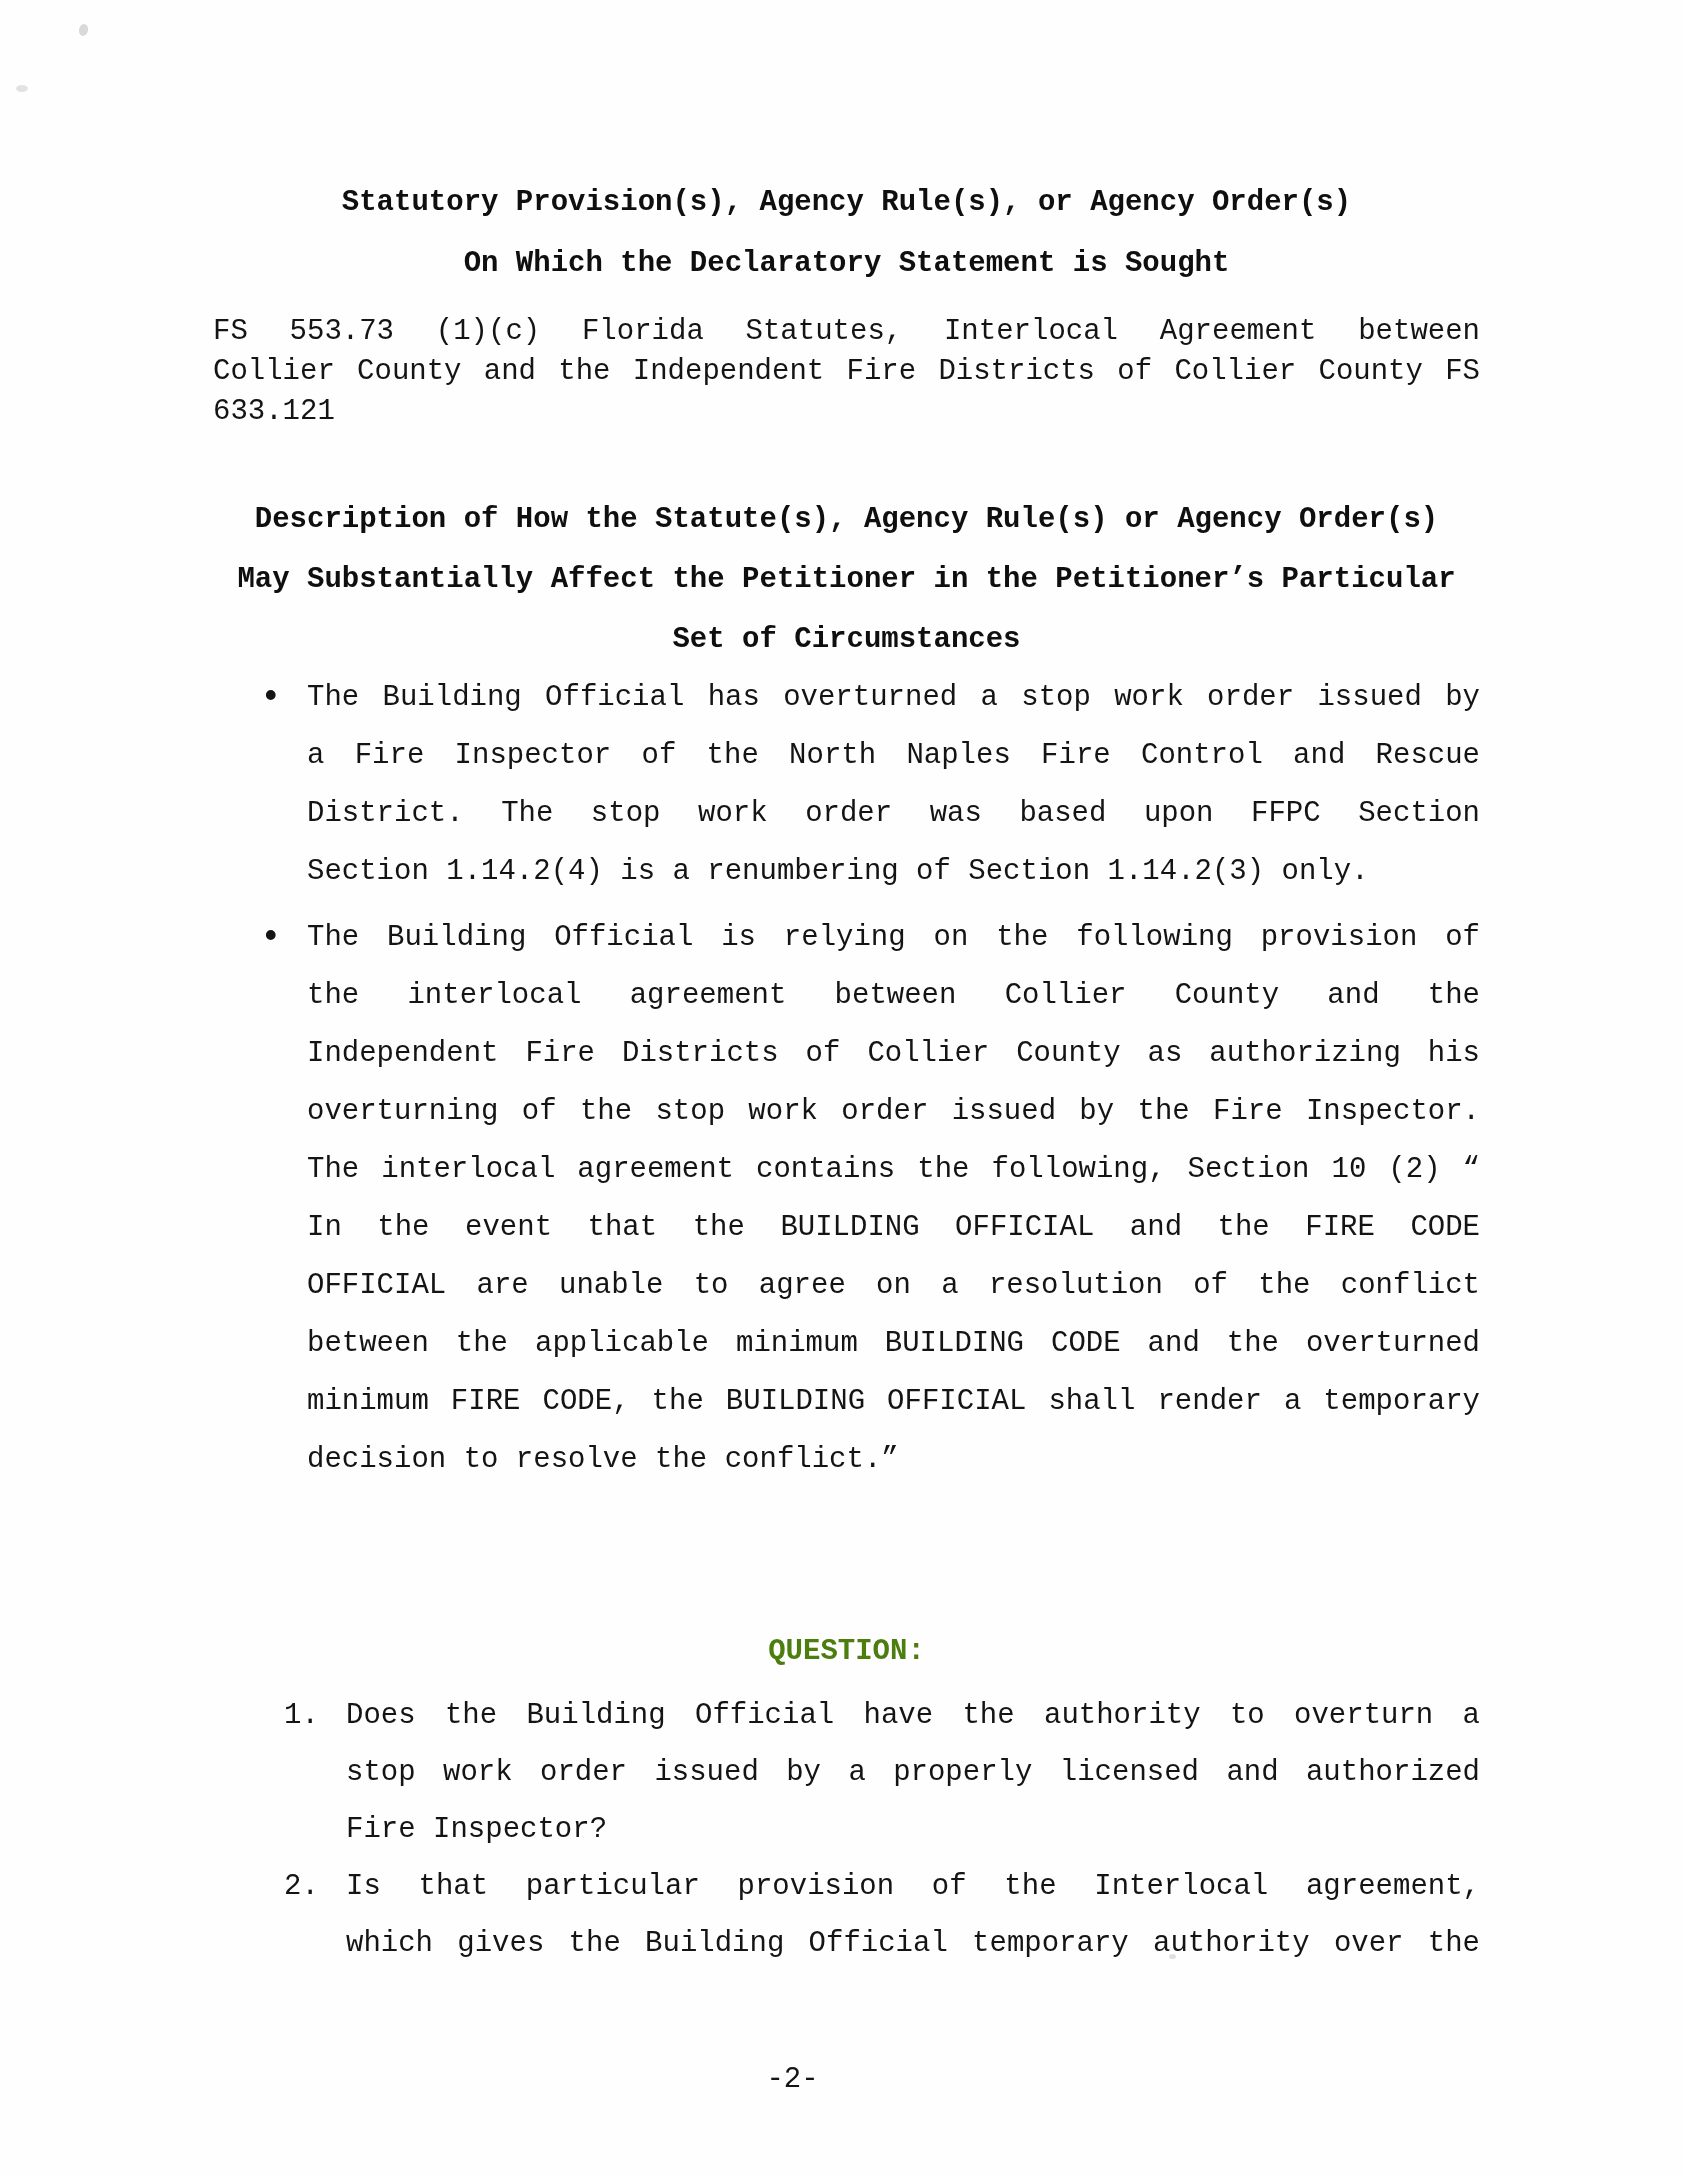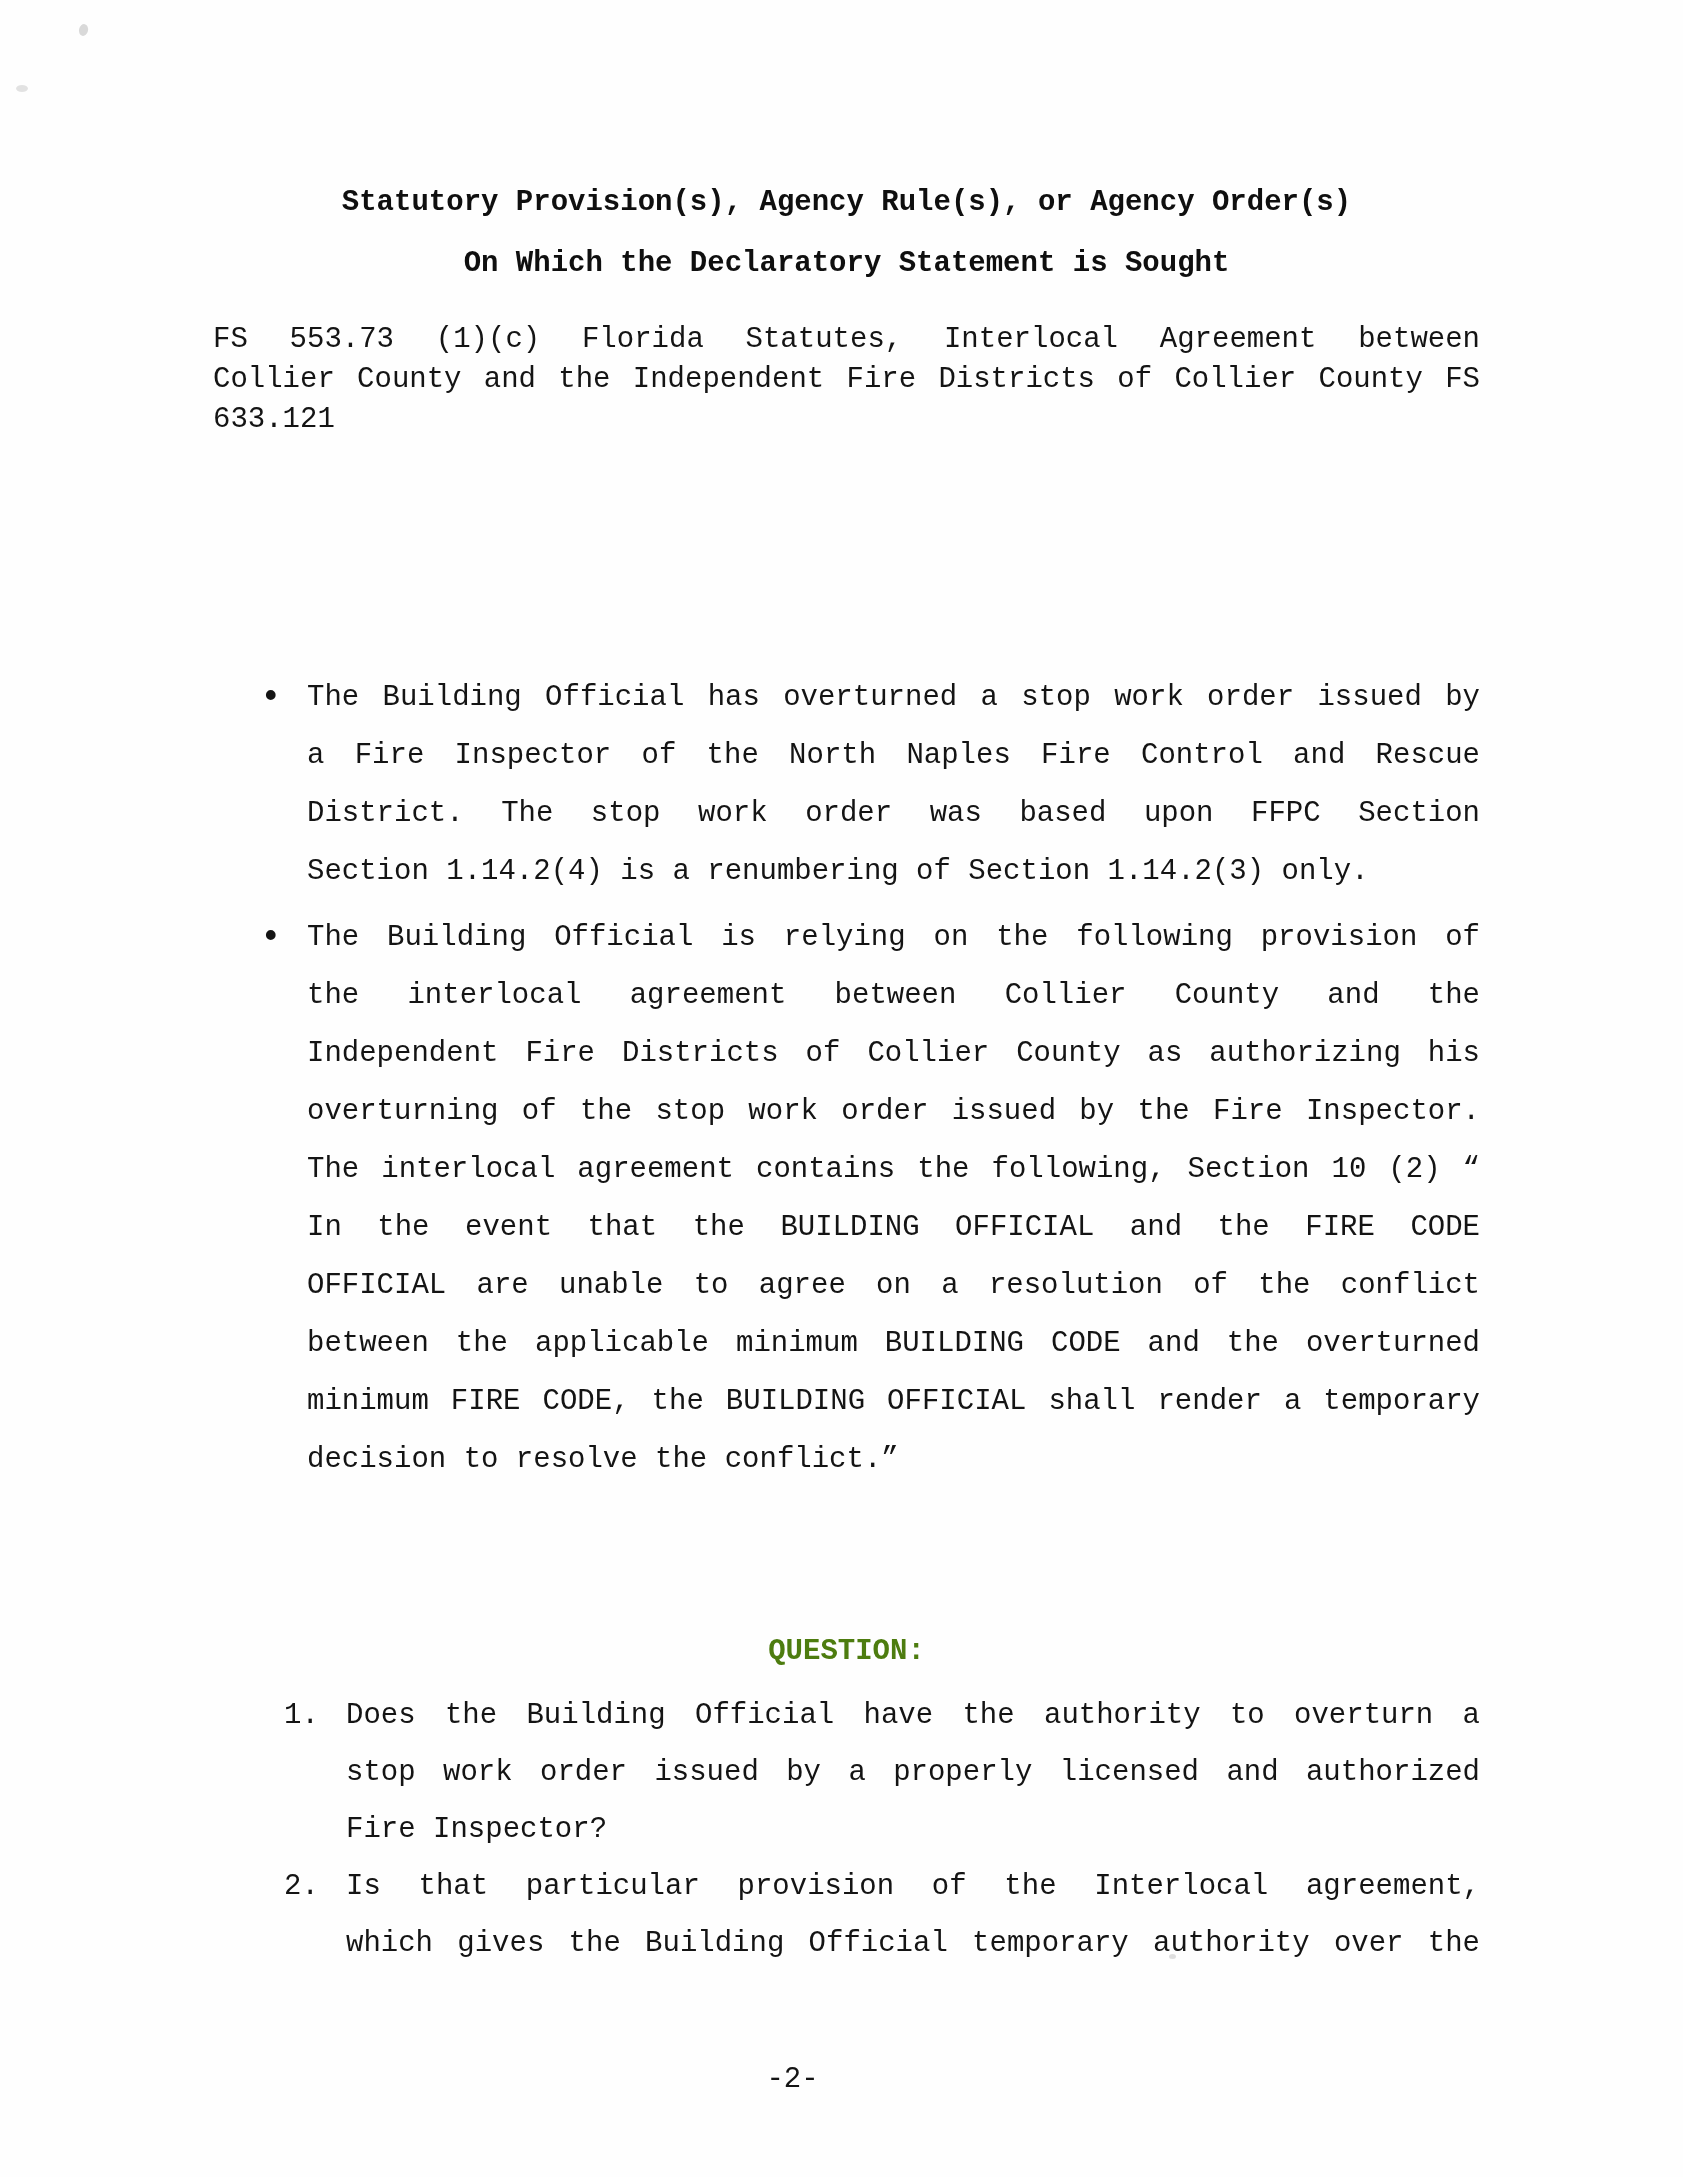--- a/index.html
+++ b/index.html
@@ -40,21 +40,21 @@
   .heading .ln,
   .heading .ln.j {
     text-align: center;
     text-align-last: center;
   }
   .title-heading { top: 172px; line-height: 61px; }
   .desc-heading  { top: 490px; line-height: 60px; }
 
   .statute-para {
     left: 213px;
-    top: 320px;
+    top: 312px;
     width: 1267px;
     line-height: 40px;
   }
 
   .bullet-list {
     left: 260px;
     top: 669px;
     line-height: 58px;
   }
   .bullet-list .row { display: flex; align-items: flex-start; }
@@ -115,20 +115,25 @@
       <div class="ln j">Statutory Provision(s), Agency Rule(s), or Agency Order(s)</div>
       <div class="ln">On Which the Declaratory Statement is Sought</div>
     </div>
 
   <div class="abs statute-para">
       <div class="ln j">FS 553.73 (1)(c) Florida Statutes, Interlocal Agreement between</div>
       <div class="ln j">Collier County and the Independent Fire Districts of Collier County FS</div>
       <div class="ln">633.121</div>
     </div>
 
+  <div class="abs heading desc-heading">
+      <div class="ln j">Description of How the Statute(s), Agency Rule(s) or Agency Order(s)</div>
+      <div class="ln j">May Substantially Affect the Petitioner in the Petitioner’s Particular</div>
+      <div class="ln">Set of Circumstances</div>
+    </div>
 
   <div class="abs bullet-list">
       <div class="row">
         <div class="mark">•</div>
         <div class="btext">
           <div class="ln j">The Building Official has overturned a stop work order issued by</div>
           <div class="ln j">a Fire Inspector of the North Naples Fire Control and Rescue</div>
           <div class="ln j">District. The stop work order was based upon FFPC Section</div>
           <div class="ln">Section 1.14.2(4) is a renumbering of Section 1.14.2(3) only.</div>
         </div>

